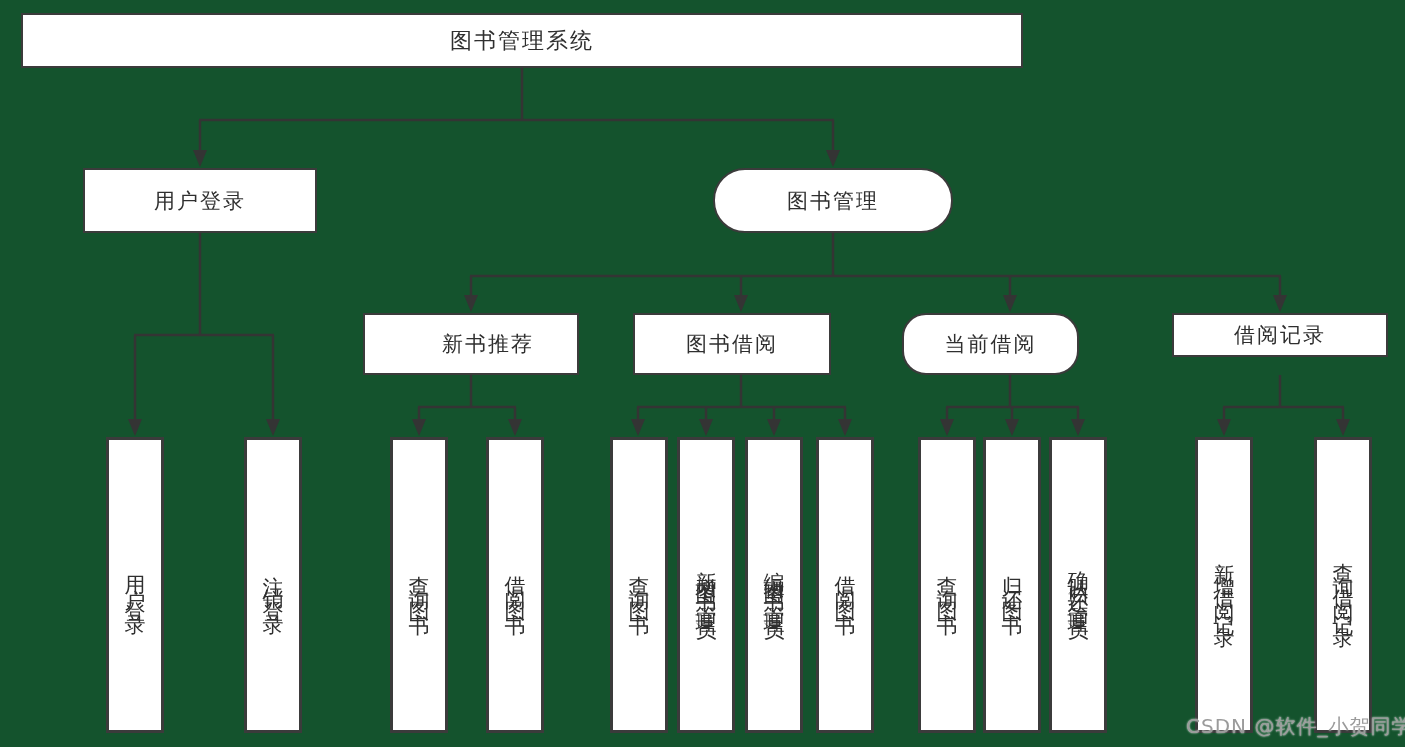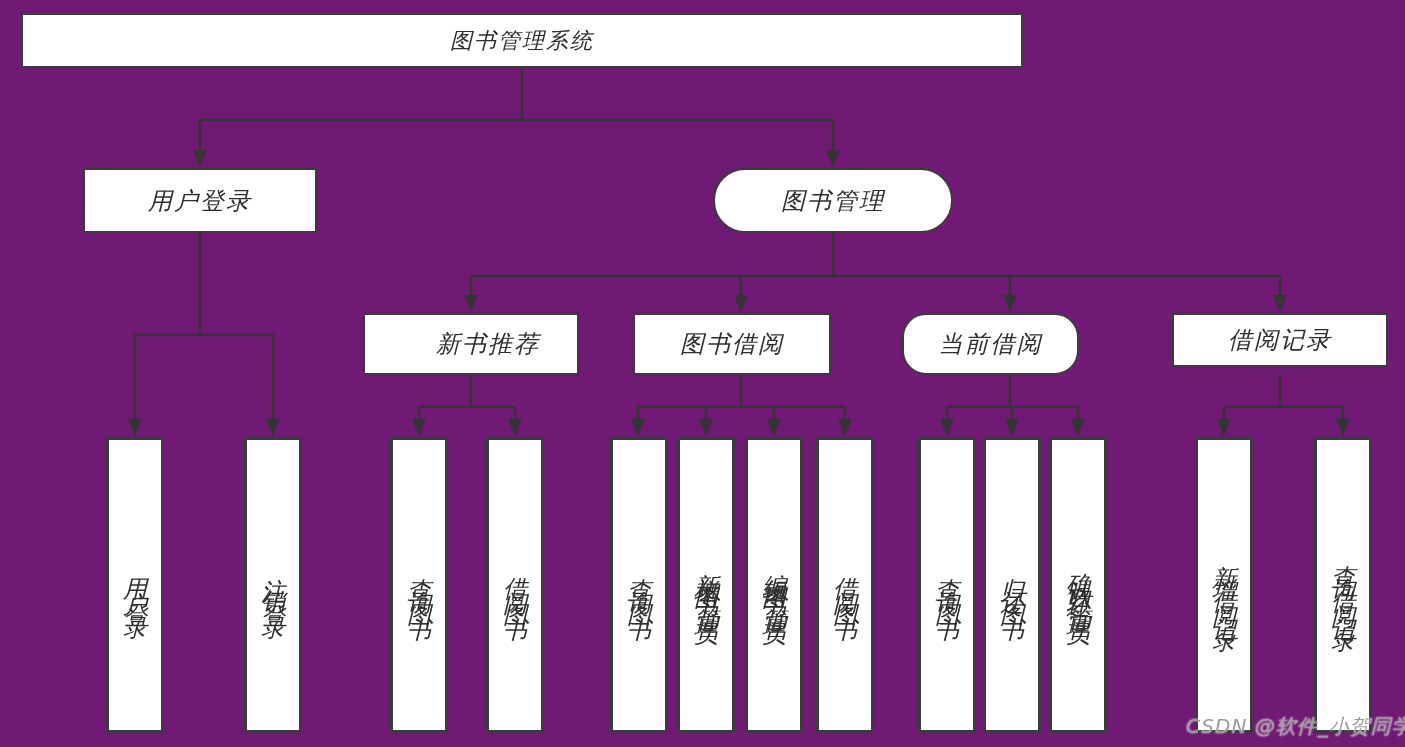--- a/index.html
+++ b/index.html
@@ -1,24 +1,24 @@
 <!DOCTYPE html>
 <html><head>
 <meta charset="utf-8">
 <style>
   html, body { margin: 0; padding: 0; background: #ffffff; }
   body { width: 1405px; height: 747px; overflow: hidden;
          font-family: "DejaVu Sans", "Liberation Sans", sans-serif; }
-  .canvas { position: relative; width: 1405px; height: 747px; background: #701a75; font-style: italic; }
+  .canvas { position: relative; width: 1405px; height: 747px; background: #14532d; }
   .connectors { position: absolute; left: 0; top: 0; }
   .box {
     position: absolute; box-sizing: border-box;
     background: #ffffff; border: 2.5px solid #3b3b3b;
     display: flex; align-items: center; justify-content: center;
-    font-size: 24px; color: #2f2f2f; text-align: center;
+    font-size: 21px; color: #2f2f2f; text-align: center;
     letter-spacing: 2px; white-space: nowrap;
   }
   .box.root { font-size: 22px; }
   .leaf {
     border-width: 3px;
     writing-mode: vertical-rl; text-orientation: mixed;
     letter-spacing: 13px; white-space: normal;
   }
   .leaf.tight { letter-spacing: 7px; }
   .watermark {
@@ -85,21 +85,21 @@
 
   <div class="box" style="left:363px; top:313px; width:216px; height:62px;padding-left:34px;">
     <span>新书推荐</span>
   </div>
   <div class="box" style="left:633px; top:313px; width:198px; height:62px;">
     <span>图书借阅</span>
   </div>
   <div class="box" style="left:902px; top:313px; width:177px; height:62px;border-radius:24px;">
     <span>当前借阅</span>
   </div>
-  <div class="box" style="left:1172px; top:313px; width:216px; height:54px;">
+  <div class="box" style="left:1172px; top:313px; width:216px; height:44px;">
     <span>借阅记录</span>
   </div>
 
   <div class="box leaf" style="left:106px; top:437px; width:58px; height:296px;">
     <span>用户登录</span>
   </div>
   <div class="box leaf" style="left:244px; top:437px; width:58px; height:296px;">
     <span>注销登录</span>
   </div>
 

